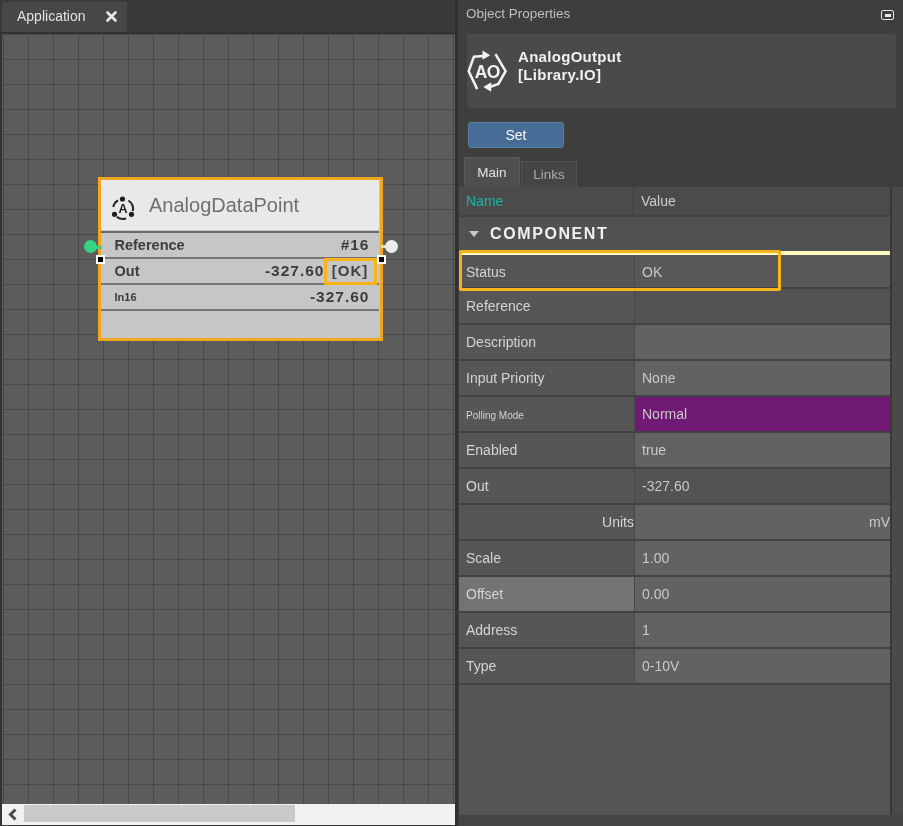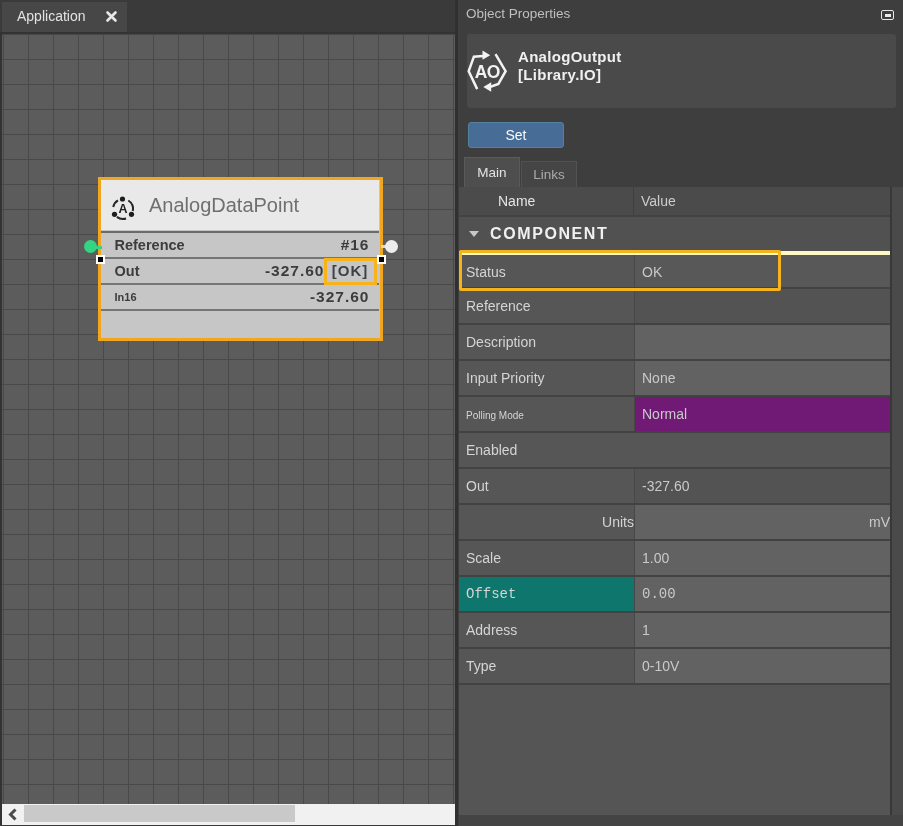--- a/index.html
+++ b/index.html
@@ -95,21 +95,21 @@
   <text x="23.2" y="31.5" font-size="17.5" font-weight="bold" fill="#f3f3f3" text-anchor="middle" letter-spacing="-0.8" font-family="Liberation Sans,sans-serif">AO</text>
 </svg>
 <div class="abs" style="left:518px;top:48px;font-size:15px;font-weight:bold;color:#f0f0f0;line-height:17.5px;letter-spacing:0.3px;">AnalogOutput<br>[Library.IO]</div>
 
 <div class="abs" style="left:468px;top:122px;width:96px;height:26px;background:#476d96;border:1px solid #54809f;border-radius:3px;line-height:24px;text-align:center;font-size:14px;color:#fafafa;">Set</div>
 
 <div class="abs" style="left:521px;top:161px;width:56px;height:26px;background:#454545;border:1px solid #525252;border-bottom:none;line-height:25px;text-align:center;font-size:13.5px;color:#ababab;">Links</div>
 <div class="abs" style="left:464px;top:157px;width:56px;height:30px;background:#4e4e4e;border:1px solid #5a5a5a;border-bottom:none;line-height:29px;text-align:center;font-size:13.5px;color:#e3e3e3;">Main</div>
 
 <div class="abs" style="left:459px;top:187px;width:431px;height:28px;background:#4b4b4b;">
-  <div class="abs" style="left:7px;top:0;line-height:28px;font-size:14px;color:#e5e5e5;margin-left:32px;">Name</div>
+  <div class="abs" style="left:7px;top:0;line-height:28px;font-size:14px;color:#14b8a6;">Name</div>
   <div class="abs" style="left:182px;top:0;line-height:28px;font-size:14px;color:#cccccc;">Value</div>
   <div class="abs" style="left:174px;top:0;width:1px;height:28px;background:#3e3e3e;"></div>
 </div>
 <div class="abs" style="left:459px;top:215px;width:431px;height:36px;background:#515151;border-top:2px solid #424242;">
   <span class="abs" style="left:10px;top:14px;width:0;height:0;border-left:5px solid transparent;border-right:5px solid transparent;border-top:6px solid #c8c8c8;"></span>
   <div class="abs" style="left:31px;top:0;line-height:34px;font-size:16px;font-weight:bold;letter-spacing:1.6px;color:#f0f0f0;">COMPONENT</div>
 </div>
 
 <div class="abs" style="left:459px;top:251px;width:431px;height:36px;background:#565656;border-top:4px solid #fef9c3;">
   <div class="abs" style="left:0;top:0;width:175px;height:34px;line-height:34px;"><span style="margin-left:7px;font-size:14px;color:#d4d4d4;">Status</span></div>
@@ -126,34 +126,35 @@
 <div class="abs" style="left:459px;top:359px;width:431px;height:36px;background:#565656;border-top:2px solid #424242;">
   <div class="abs" style="left:0;top:0;width:175px;height:34px;line-height:34px;"><span style="margin-left:7px;font-size:14px;color:#d4d4d4;">Input Priority</span></div>
   <div class="abs" style="left:175px;top:0;width:256px;height:34px;border-left:1px solid #474747;background:#626262;line-height:34px;"><span style="margin-left:7px;font-size:14px;color:#c9c9c9;">None</span></div>
 </div>
 <div class="abs" style="left:459px;top:395px;width:431px;height:36px;background:#565656;border-top:2px solid #424242;">
   <div class="abs" style="left:0;top:0;width:175px;height:34px;line-height:34px;"><span style="margin-left:7px;font-size:10px;color:#d4d4d4;">Polling Mode</span></div>
   <div class="abs" style="left:175px;top:0;width:256px;height:34px;border-left:1px solid #474747;background:#701a75;line-height:34px;"><span style="margin-left:7px;font-size:14px;color:#c9c9c9;">Normal</span></div>
 </div>
 <div class="abs" style="left:459px;top:431px;width:431px;height:36px;background:#565656;border-top:2px solid #424242;">
   <div class="abs" style="left:0;top:0;width:175px;height:34px;line-height:34px;"><span style="margin-left:7px;font-size:14px;color:#d4d4d4;">Enabled</span></div>
+  <div class="abs" style="left:175px;top:0;width:256px;height:34px;border-left:1px solid #474747;background:#626262;line-height:34px;"><span style="margin-left:7px;font-size:14px;color:#c9c9c9;">true</span></div>
 </div>
 <div class="abs" style="left:459px;top:467px;width:431px;height:36px;background:#565656;border-top:2px solid #424242;">
   <div class="abs" style="left:0;top:0;width:175px;height:34px;line-height:34px;"><span style="margin-left:7px;font-size:14px;color:#d4d4d4;">Out</span></div>
   <div class="abs" style="left:175px;top:0;width:256px;height:34px;border-left:1px solid #474747;background:#535353;line-height:34px;"><span style="margin-left:7px;font-size:14px;color:#c9c9c9;">-327.60</span></div>
 </div>
 <div class="abs" style="left:459px;top:503px;width:431px;height:36px;background:#565656;border-top:2px solid #424242;text-align:right;">
   <div class="abs" style="left:0;top:0;width:175px;height:34px;line-height:34px;"><span style="margin-left:7px;font-size:14px;color:#d4d4d4;">Units</span></div>
   <div class="abs" style="left:175px;top:0;width:256px;height:34px;border-left:1px solid #474747;background:#626262;line-height:34px;"><span style="margin-left:7px;font-size:14px;color:#c9c9c9;">mV</span></div>
 </div>
 <div class="abs" style="left:459px;top:539px;width:431px;height:36px;background:#565656;border-top:2px solid #424242;">
   <div class="abs" style="left:0;top:0;width:175px;height:34px;line-height:34px;"><span style="margin-left:7px;font-size:14px;color:#d4d4d4;">Scale</span></div>
   <div class="abs" style="left:175px;top:0;width:256px;height:34px;border-left:1px solid #474747;background:#626262;line-height:34px;"><span style="margin-left:7px;font-size:14px;color:#c9c9c9;">1.00</span></div>
 </div>
-<div class="abs" style="left:459px;top:575px;width:431px;height:36px;background:#0f766e;border-top:2px solid #424242;font-family:Liberation Mono, monospace;">
+<div class="abs" style="left:459px;top:575px;width:431px;height:36px;background:#737373;border-top:2px solid #424242;">
   <div class="abs" style="left:0;top:0;width:175px;height:34px;line-height:34px;"><span style="margin-left:7px;font-size:14px;color:#d4d4d4;">Offset</span></div>
   <div class="abs" style="left:175px;top:0;width:256px;height:46px;border-left:1px solid #474747;background:#626262;line-height:34px;"><span style="margin-left:7px;font-size:14px;color:#c9c9c9;">0.00</span></div>
 </div>
 <div class="abs" style="left:459px;top:611px;width:431px;height:36px;background:#565656;border-top:2px solid #424242;">
   <div class="abs" style="left:0;top:0;width:175px;height:34px;line-height:34px;"><span style="margin-left:7px;font-size:14px;color:#d4d4d4;">Address</span></div>
   <div class="abs" style="left:175px;top:0;width:256px;height:34px;border-left:1px solid #474747;background:#626262;line-height:34px;"><span style="margin-left:7px;font-size:14px;color:#c9c9c9;">1</span></div>
 </div>
 <div class="abs" style="left:459px;top:647px;width:431px;height:36px;background:#565656;border-top:2px solid #424242;">
   <div class="abs" style="left:0;top:0;width:175px;height:34px;line-height:34px;"><span style="margin-left:7px;font-size:14px;color:#d4d4d4;">Type</span></div>
   <div class="abs" style="left:175px;top:0;width:256px;height:34px;border-left:1px solid #474747;background:#626262;line-height:34px;"><span style="margin-left:7px;font-size:14px;color:#c9c9c9;">0-10V</span></div>

